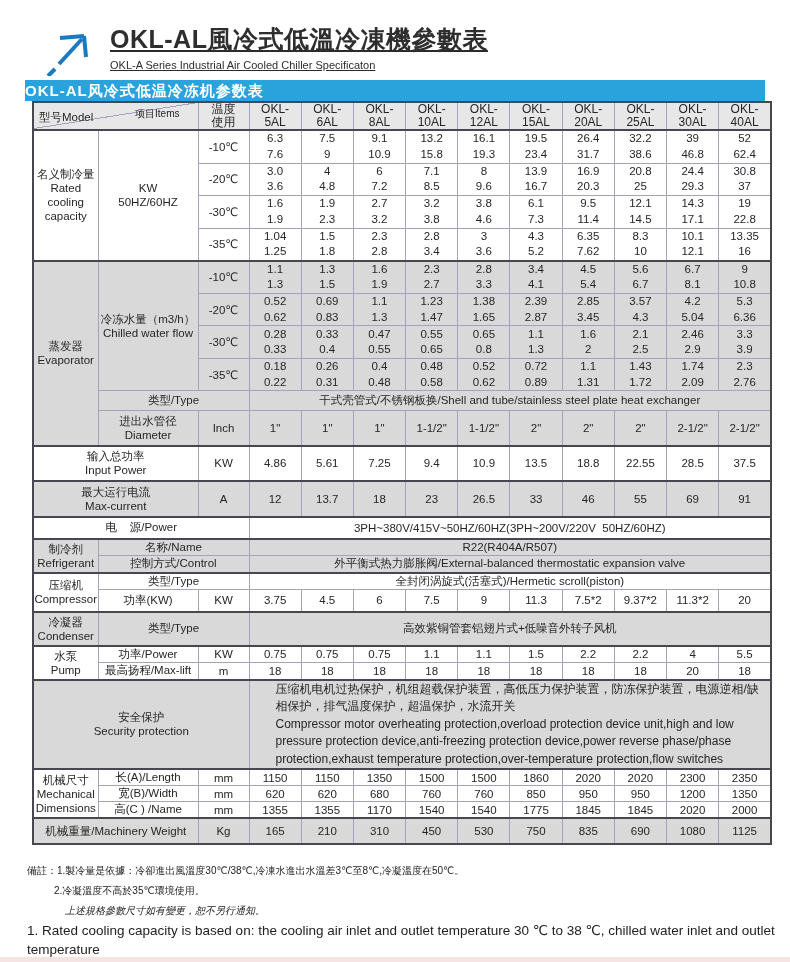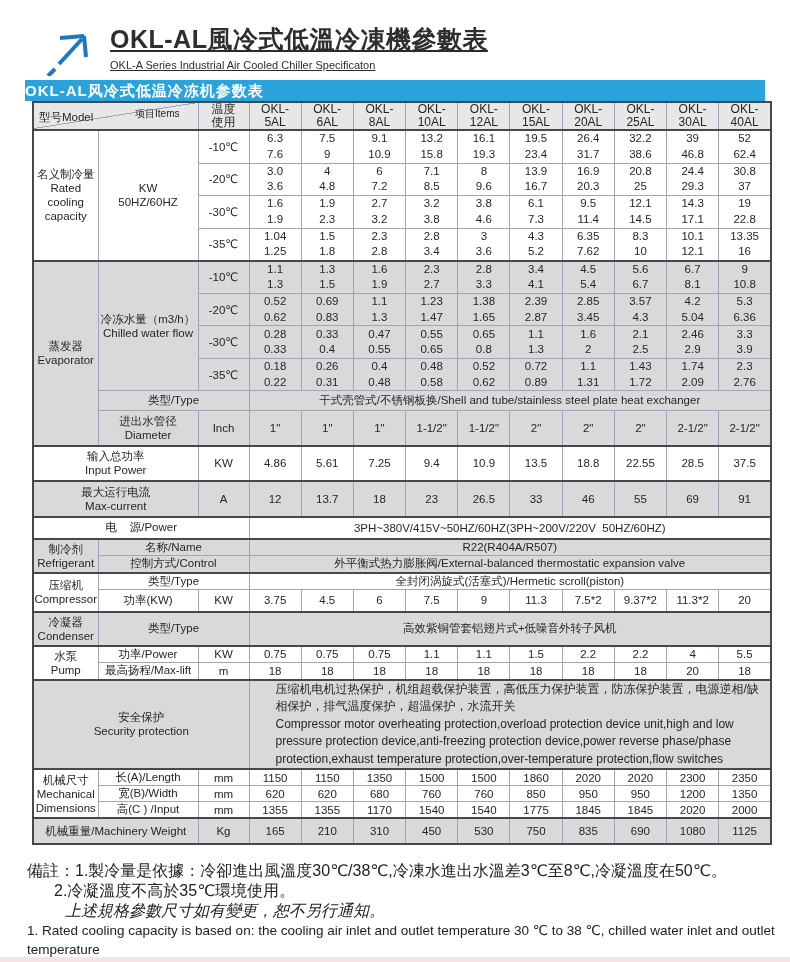--- a/index.html
+++ b/index.html
@@ -34,21 +34,21 @@
     background-image:linear-gradient(to bottom right,transparent calc(50% - 1px),var(--thin) calc(50% - 1px),var(--thin) 50%,transparent 50%);
   }
   td.corner .cm{position:absolute;left:5px;bottom:4px;font-size:11.5px;}
   td.corner .ci{position:absolute;right:18px;top:4px;font-size:10px;}
   .ln{line-height:14px;}
   .hd .ln{line-height:13px;font-size:12px;}
   .ln2{line-height:15.5px;}
   td.secc{text-align:left;padding:2px 6px;}
   .sec{font-size:12px;line-height:17.5px;text-align:left;padding-left:26px;}
   .notes{margin:16px 0 0 27px;color:#222;}
-  .nz{font-size:16px;line-height:20px;}
+  .nz{font-size:10px;line-height:20px;}
   .ne{font-size:13.5px;line-height:19px;}
   .ind1{padding-left:27px;}
   .ind2{padding-left:38px;font-style:italic;}
   .bottom-strip{position:absolute;left:0;bottom:0;width:790px;height:5px;background:#f6e3e3;}
 </style>
 </head>
 <body>
 
 <header class="page-head">
   <span class="logo">
@@ -666,21 +666,21 @@
         <td>680</td>
         <td>760</td>
         <td>760</td>
         <td>850</td>
         <td>950</td>
         <td>950</td>
         <td>1200</td>
         <td>1350</td>
       </tr>
       <tr style="height:16px">
-        <td>高(C ) /Input</td>
+        <td>高(C ) /Name</td>
         <td>mm</td>
         <td>1355</td>
         <td>1355</td>
         <td>1170</td>
         <td>1540</td>
         <td>1540</td>
         <td>1775</td>
         <td>1845</td>
         <td>1845</td>
         <td>2020</td>

